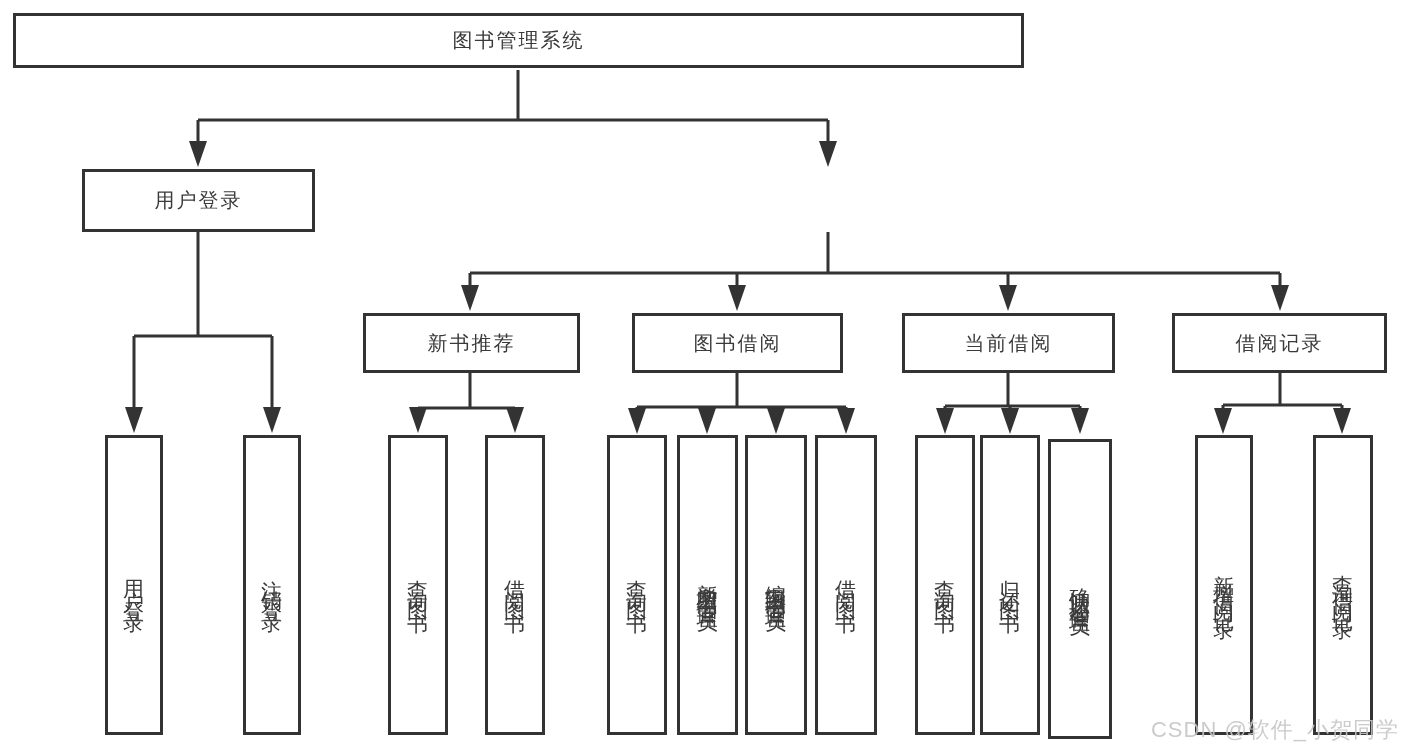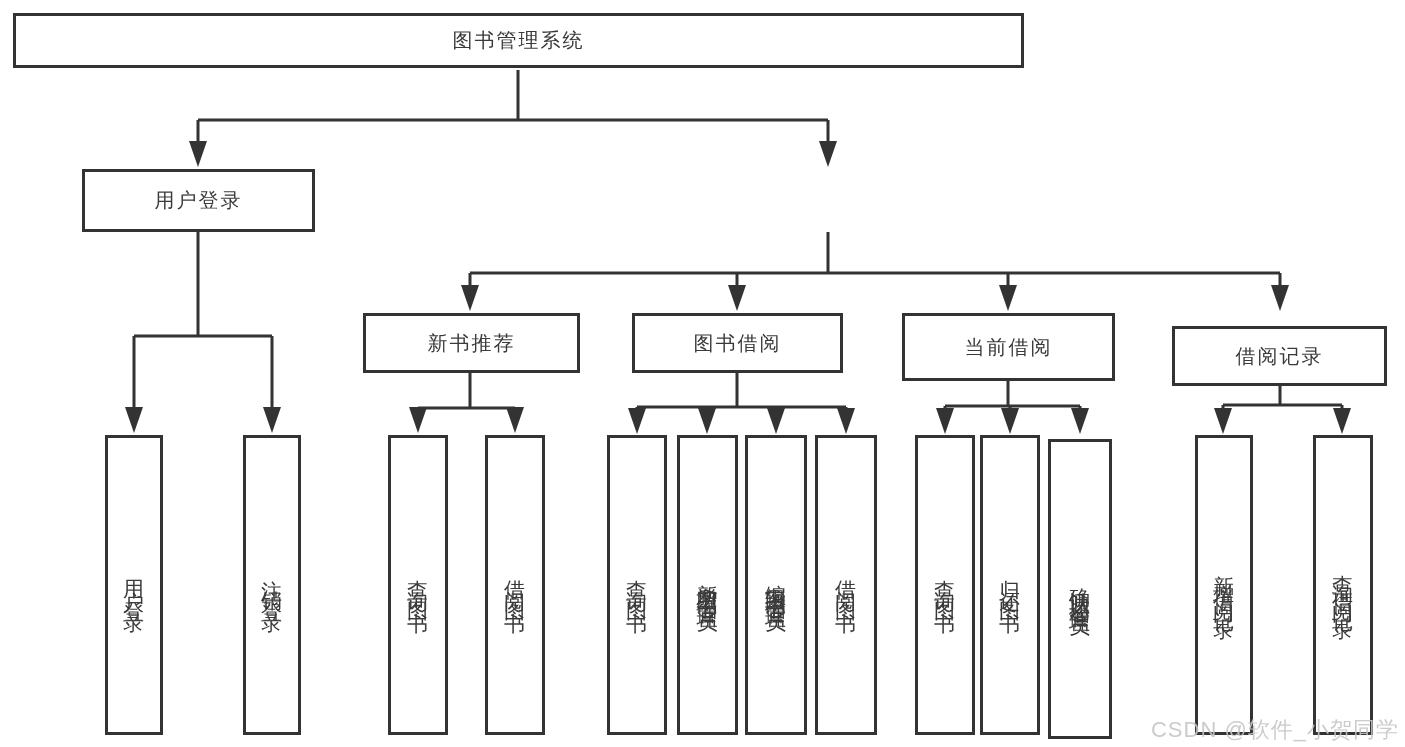--- a/index.html
+++ b/index.html
@@ -72,22 +72,22 @@
       <polygon points="1333,408 1351,408 1342,434"></polygon>
     </g>
   </svg>
 
   <div class="hbox" style="left:13px;top:13px;width:1011px;height:55px">图书管理系统</div>
 
   <div class="hbox" style="left:82px;top:169px;width:233px;height:63px">用户登录</div>
 
   <div class="hbox" style="left:363px;top:313px;width:217px;height:60px">新书推荐</div>
   <div class="hbox" style="left:632px;top:313px;width:211px;height:60px">图书借阅</div>
-  <div class="hbox" style="left:902px;top:313px;width:213px;height:68px">当前借阅</div>
-  <div class="hbox" style="left:1172px;top:326px;width:215px;height:60px">借阅记录</div>
+  <div class="hbox" style="left:902px;top:313px;width:213px;height:60px">当前借阅</div>
+  <div class="hbox" style="left:1172px;top:313px;width:215px;height:60px">借阅记录</div>
 
   <div class="vbox short" style="left:105px;top:435px">
     <span class="vtext">用户登录</span>
     </div>
   <div class="vbox short" style="left:243px;top:435px">
     <span class="vtext">注销登录</span>
     </div>
 
   <div class="vbox short" style="left:388px;top:435px;width:60px">
     <span class="vtext">查询图书</span>

